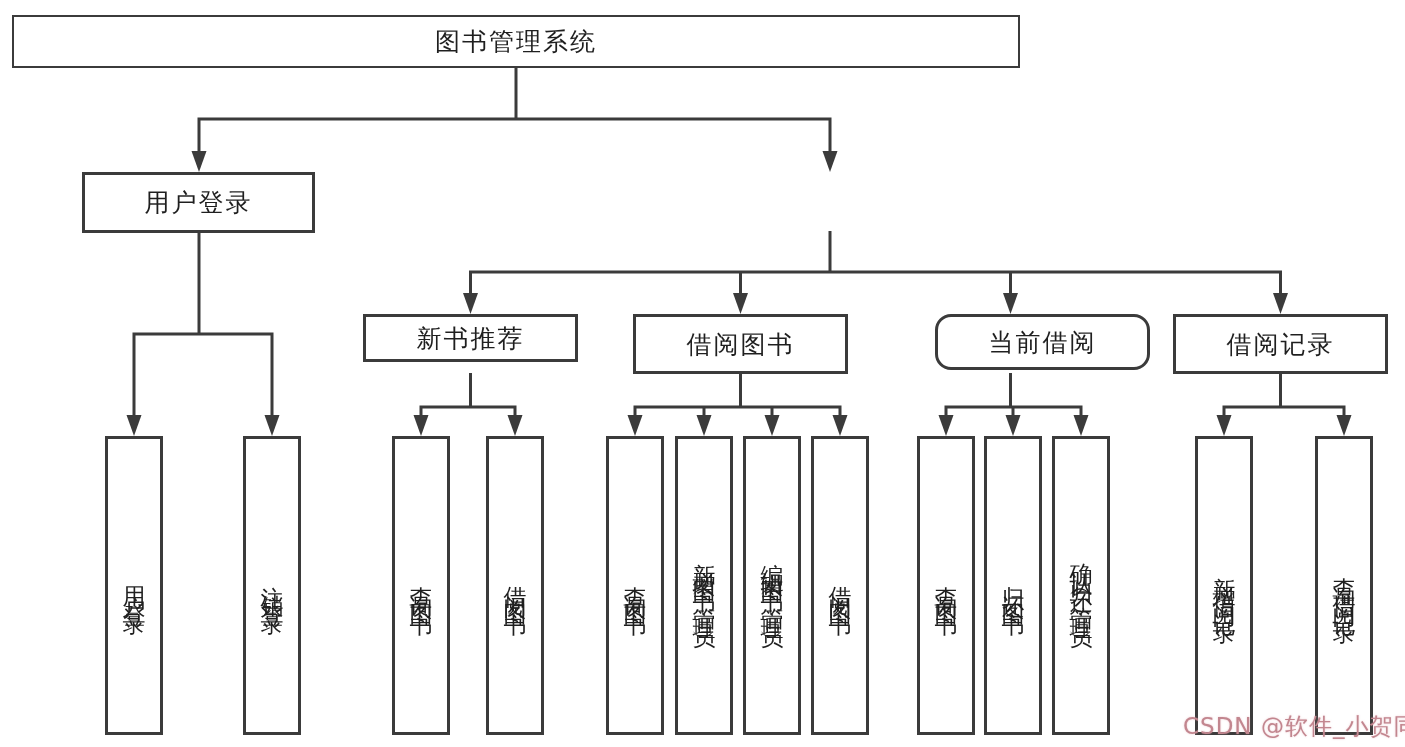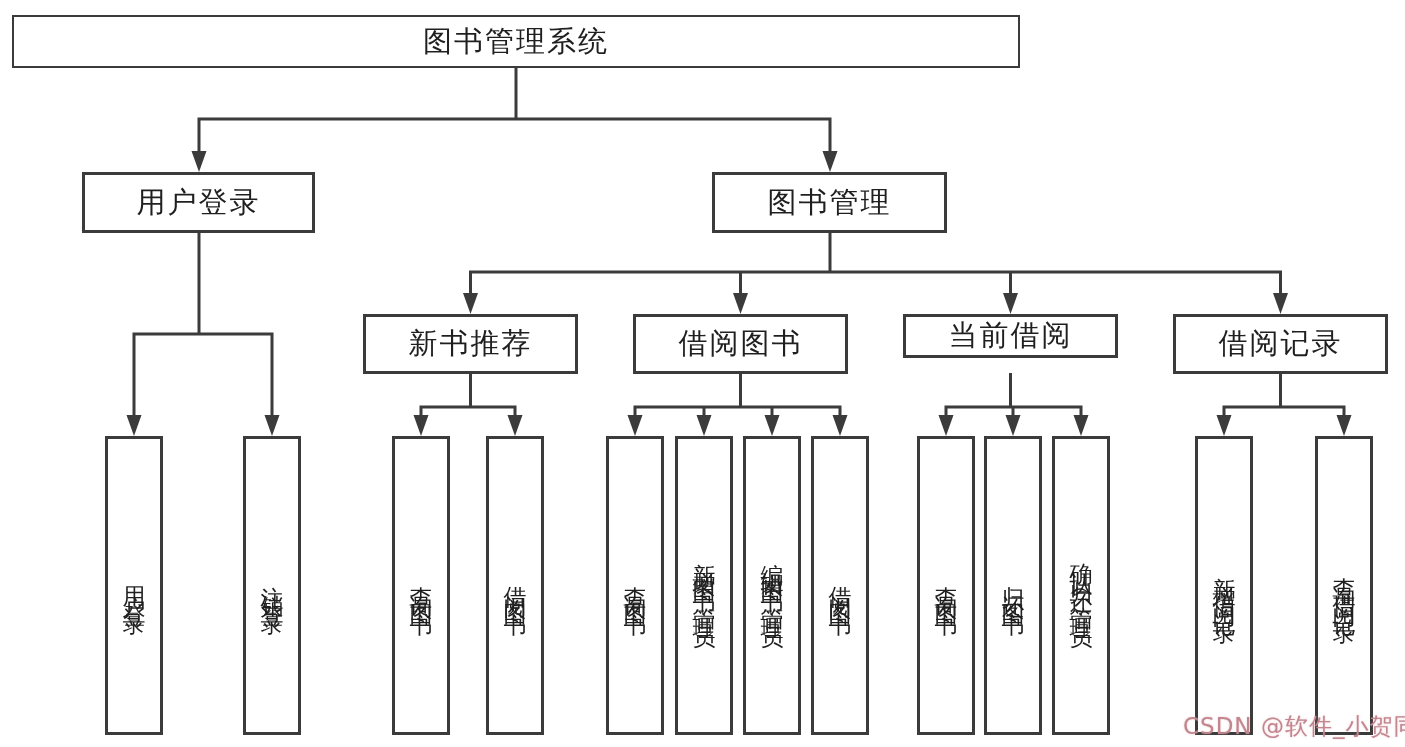--- a/index.html
+++ b/index.html
@@ -6,21 +6,21 @@
   #canvas{
     position:relative;width:1405px;height:747px;background:#ffffff;overflow:hidden;
     font-family:"DejaVu Sans","Liberation Sans",sans-serif;
   }
   #connectors{position:absolute;left:0;top:0;z-index:1;}
   .box{
     position:absolute;z-index:2;background:#ffffff;border:3px solid #3b3b3b;
     box-sizing:border-box;display:flex;align-items:center;justify-content:center;
     color:#1f1f1f;
   }
-  .box-h{font-size:29px;letter-spacing:2px;white-space:nowrap;}
+  .box-h{font-size:25px;letter-spacing:2px;white-space:nowrap;}
   .box-v{
     writing-mode:vertical-rl;text-orientation:mixed;
     font-size:23px;letter-spacing:9px;line-height:1;
   }
   #node-root{border-width:2px;}
   #watermark{
     position:absolute;z-index:5;left:1183px;top:711px;
     font-size:23px;letter-spacing:1px;color:#c2868f;
     text-shadow:0 0 2px rgba(219,150,160,0.55);
     white-space:nowrap;
@@ -82,25 +82,24 @@
       <polygon points="1005.5,415 1020.5,415 1013,436"></polygon>
       <polygon points="1073.5,415 1088.5,415 1081,436"></polygon>
       <polygon points="1216.5,415 1231.5,415 1224,436"></polygon>
       <polygon points="1336.5,415 1351.5,415 1344,436"></polygon>
     </g>
   </svg>
 
   <div class="box box-h" id="node-root" style="left:12px;top:15px;width:1008px;height:53px;">图书管理系统</div>
 
   <div class="box box-h" style="left:82px;top:172px;width:233px;height:61px;">用户登录</div>
-  <div class="box box-h" style="left:712px;top:172px;width:235px;height:61px;">图书管理</div>
 
-  <div class="box box-h" style="left:363px;top:314px;width:215px;height:60px;">新书推荐</div>
+  <div class="box box-h" style="left:363px;top:314px;width:215px;height:48px;">新书推荐</div>
   <div class="box box-h" style="left:633px;top:314px;width:215px;height:60px;">借阅图书</div>
-  <div class="box box-h" style="left:903px;top:314px;width:215px;height:44px;">当前借阅</div>
+  <div class="box box-h" style="left:935px;top:314px;width:215px;height:56px;border-radius:16px;">当前借阅</div>
   <div class="box box-h" style="left:1173px;top:314px;width:215px;height:60px;">借阅记录</div>
 
   <div class="box box-v" style="left:105px;top:436px;width:58px;height:299px;">用户登录</div>
   <div class="box box-v" style="left:243px;top:436px;width:58px;height:299px;">注销登录</div>
 
   <div class="box box-v" style="left:392px;top:436px;width:58px;height:299px;">查询图书</div>
   <div class="box box-v" style="left:486px;top:436px;width:58px;height:299px;">借阅图书</div>
 
   <div class="box box-v" style="left:606px;top:436px;width:58px;height:299px;">查询图书</div>
   <div class="box box-v" style="left:675px;top:436px;width:58px;height:299px;">新增图书（管理员）</div>

